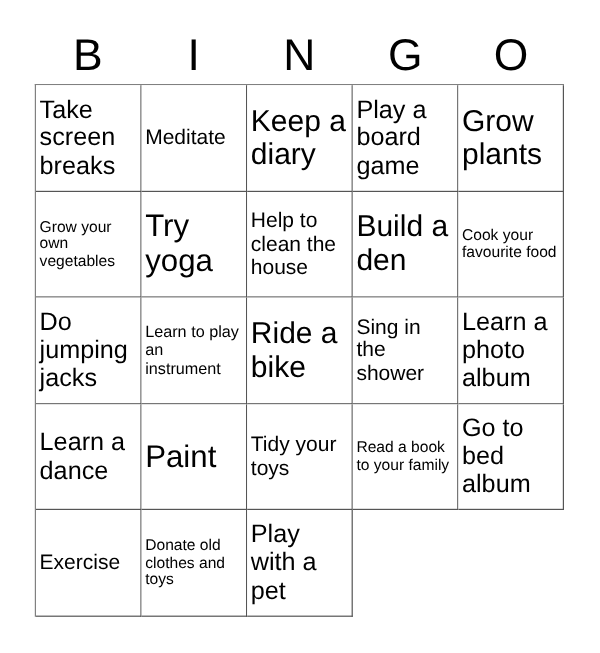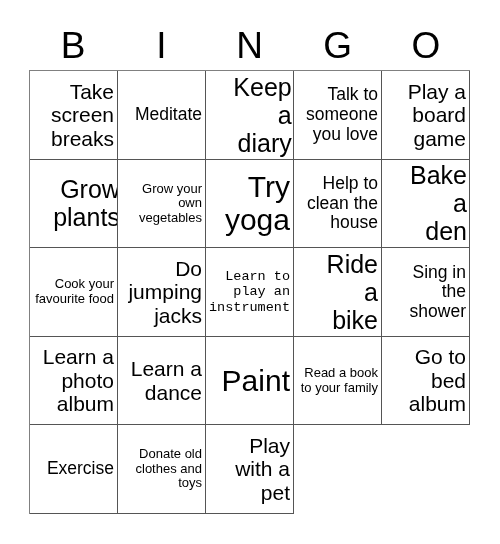--- a/index.html
+++ b/index.html
@@ -59,40 +59,40 @@
     background: #ffffff;
   }
 
   .cell {
     border-right: 1px solid #555555;
     border-bottom: 1px solid #555555;
     box-sizing: border-box;
     display: flex;
     align-items: center;
     justify-content: center;
-    text-align: right;
+    text-align: left;
     padding: 1px 3px;
     overflow: hidden;
     background: #ffffff;
   }
   .cell-text {
     display: block;
     width: 100%;
     line-height: 1.12;
     word-wrap: break-word;
     color: #000000;
   }
 
   
-  .fs-xs  { font-size: 13.5px; font-family: Liberation Mono, monospace; }
+  .fs-xs  { font-size: 13.5px; }
   .fs-s   { font-size: 13px; }
   .fs-m   { font-size: 17.5px; }
   .fs-l   { font-size: 21px; }
-  .fs-xl  { font-size: 25px; margin-left: 26px; }
-  .fs-xxl { font-size: 30px; }
+  .fs-xl  { font-size: 25px; }
+  .fs-xxl { font-size: 26px; }
 </style>
 </head>
 <body>
 
 <div id="card">
 
   <div id="header-row">
     <div class="header-letter">B</div>
     <div class="header-letter">I</div>
     <div class="header-letter">N</div>
@@ -105,40 +105,37 @@
     <div class="cell">
         <span class="cell-text fs-l">Take screen breaks</span>
       </div>
     <div class="cell">
         <span class="cell-text fs-m">Meditate</span>
       </div>
     <div class="cell">
         <span class="cell-text fs-xl">Keep a diary</span>
       </div>
     <div class="cell">
-        <span class="cell-text fs-m">Talk to someone you love</span>
-      </div>
-    <div class="cell">
         <span class="cell-text fs-l">Play a board game</span>
       </div>
 
     <div class="cell">
         <span class="cell-text fs-xl">Grow plants</span>
       </div>
     <div class="cell">
         <span class="cell-text fs-s">Grow your own vegetables</span>
       </div>
     <div class="cell">
         <span class="cell-text fs-xxl">Try yoga</span>
       </div>
     <div class="cell">
         <span class="cell-text fs-m">Help to clean the house</span>
       </div>
     <div class="cell">
-        <span class="cell-text fs-xl">Bake a den</span>
+        <span class="cell-text fs-xl">Build a den</span>
       </div>
 
     <div class="cell">
         <span class="cell-text fs-s">Cook your favourite food</span>
       </div>
     <div class="cell">
         <span class="cell-text fs-l">Do jumping jacks</span>
       </div>
     <div class="cell">
         <span class="cell-text fs-xs">Learn to play an instrument</span>
@@ -152,20 +149,23 @@
 
     <div class="cell">
         <span class="cell-text fs-l">Learn a photo album</span>
       </div>
     <div class="cell">
         <span class="cell-text fs-l">Learn a dance</span>
       </div>
     <div class="cell">
         <span class="cell-text fs-xxl">Paint</span>
       </div>
+    <div class="cell">
+        <span class="cell-text fs-m">Tidy your toys</span>
+      </div>
 
     <div class="cell">
         <span class="cell-text fs-s">Read a book to your family</span>
       </div>
     <div class="cell">
         <span class="cell-text fs-l">Go to bed album</span>
       </div>
     <div class="cell">
         <span class="cell-text fs-m">Exercise</span>
       </div>

